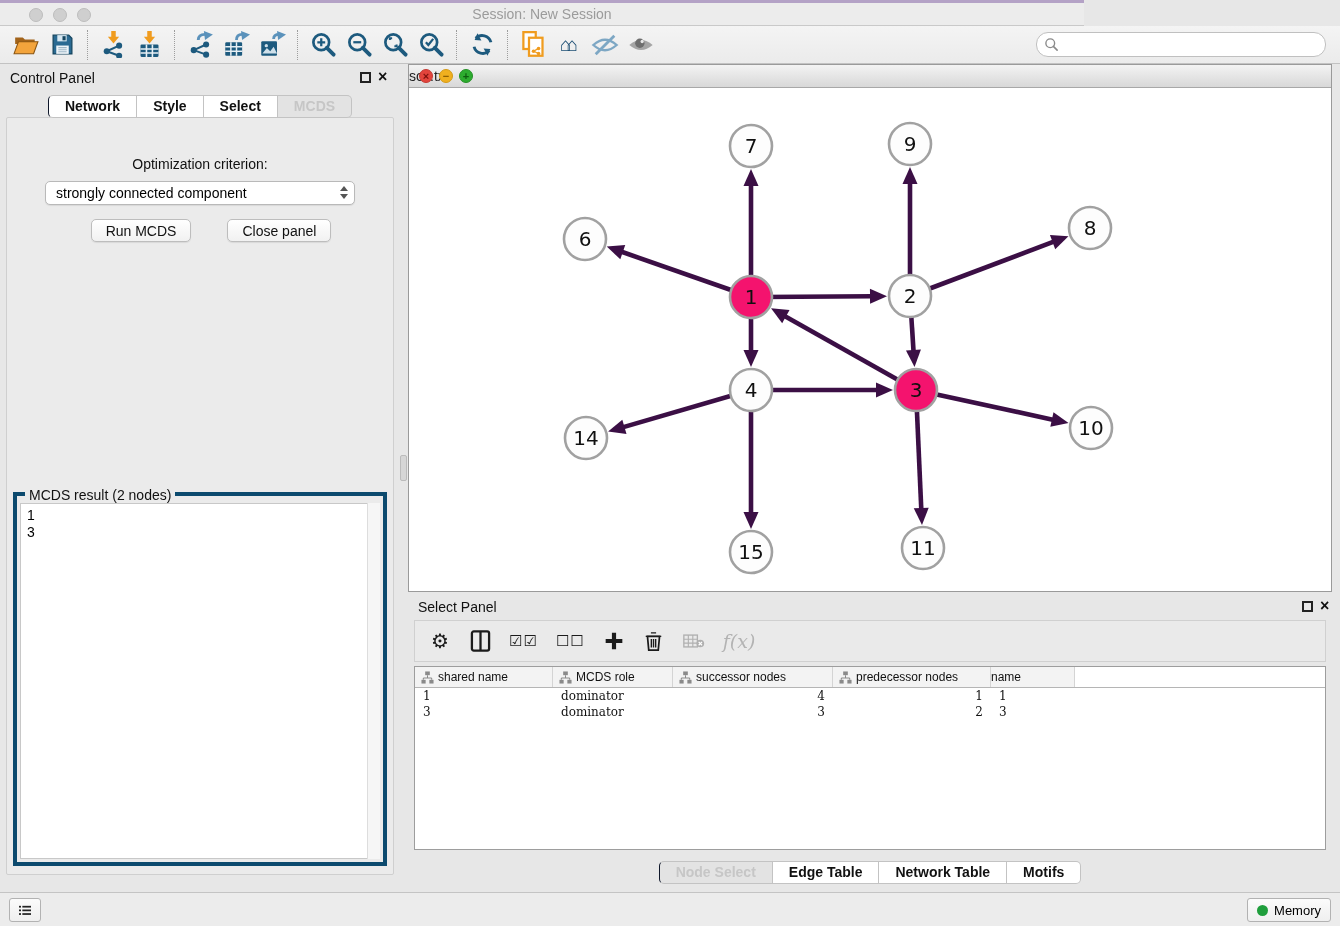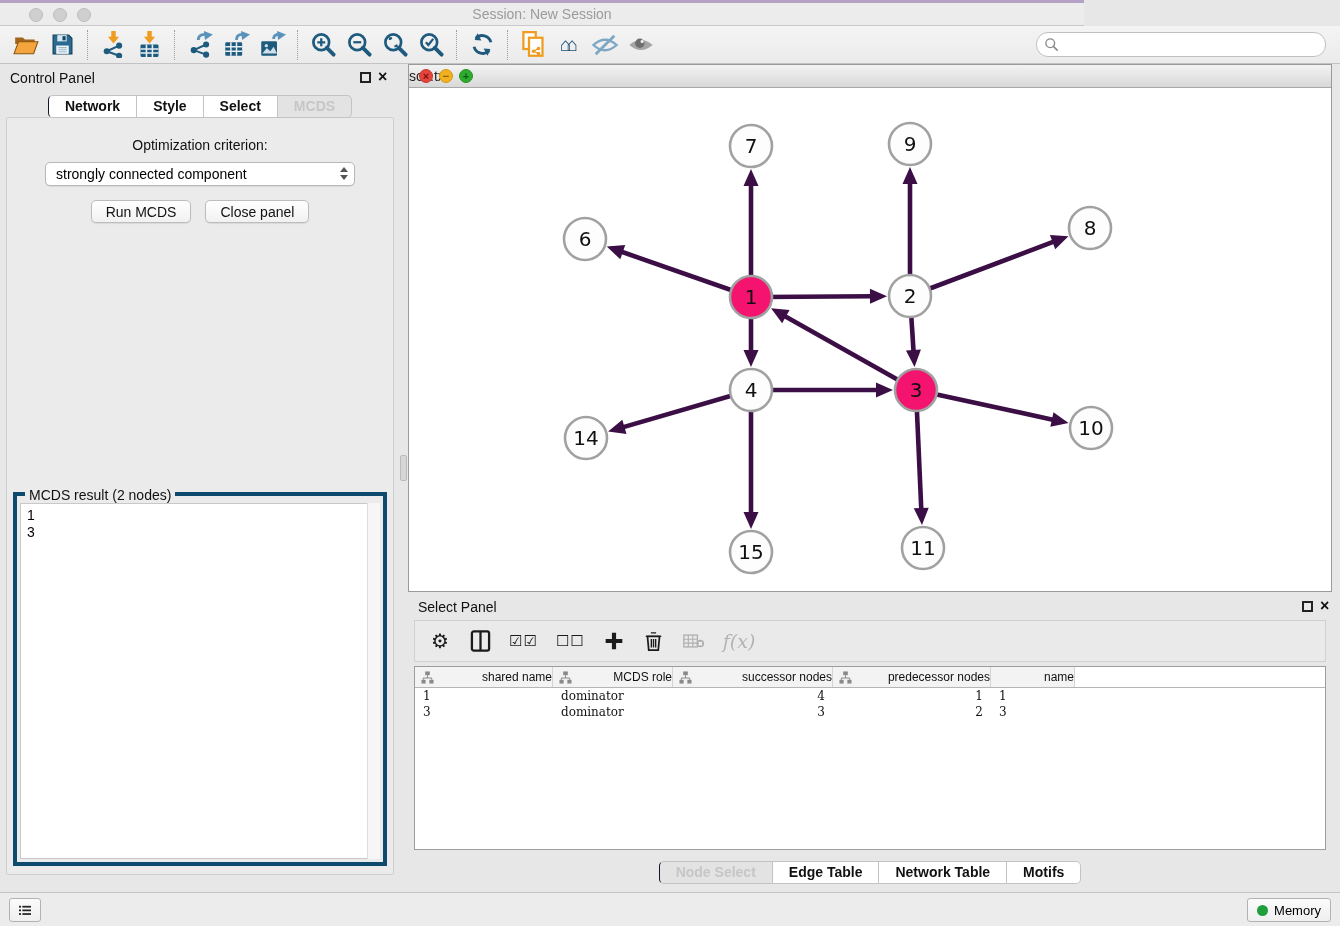--- a/index.html
+++ b/index.html
@@ -26,28 +26,28 @@
   .cp-head { position:absolute; left:0; top:0; width:100%; height:28px; }
   .panel-title { position:absolute; left:10px; top:6px; font-size:14px; color:#111; }
   .float-ico { position:absolute; width:11px; height:11px; border:2px solid #222; top:8px; cursor:pointer; }
   .close-ico { position:absolute; top:4px; font-size:16px; font-weight:900; color:#111; cursor:pointer; line-height:18px; }
   .cp-tabs { position:absolute; left:0; top:31px; width:100%; display:flex; justify-content:center; z-index:3; }
   .tab { height:23px; line-height:21px; padding:0 16px; background:#fff; border:1px solid #c3c3c3; border-left:none; font-size:14px; font-weight:bold; color:#111; cursor:pointer; }
   .tab:first-child { border-left:1px solid #0f172a; border-radius:5px 0 0 5px; }
   .tab:last-child { border-radius:0 5px 5px 0; }
   .tab.disabled { background:#e3e3e3; color:#c6c6c6; }
   .cp-inner { position:absolute; left:6px; top:53px; width:388px; height:758px; background:#ebebeb; border:1px solid #cfcfcf; border-radius:2px; }
-  .opt-label { margin-top:19px; text-align:center; font-size:14px; color:#111; }
+  .opt-label { margin-top:38px; text-align:center; font-size:14px; color:#111; }
   .select { position:relative; margin:9px auto 0; width:310px; height:24px; background:#fff; border:1px solid #b9b9b9; border-radius:5px; font-size:14px; line-height:22px; padding-left:10px; cursor:pointer; box-shadow:0 1px 1px rgba(0,0,0,.08); }
   .stepper { position:absolute; right:6px; top:4px; display:flex; flex-direction:column; gap:3px; }
   .stepper i { width:0; height:0; border-left:4px solid transparent; border-right:4px solid transparent; display:block; }
   .stepper .up { border-bottom:5px solid #555; }
   .stepper .dn { border-top:5px solid #555; }
   .btn-row { margin-top:14px; display:flex; justify-content:center; gap:14px; }
-  .btn { height:23px; padding:0 14px; background:linear-gradient(#fff,#f1f1f1); border:1px solid #bdbdbd; border-radius:5px; font-size:14px; color:#111; cursor:pointer; box-shadow:0 1px 1px rgba(0,0,0,.08); }
+  .btn { height:23px; padding:0 14px; background:linear-gradient(#fff,#f1f1f1); border:1px solid #bdbdbd; border-radius:5px; font-size:14px; color:#111; cursor:pointer; box-shadow:0 1px 1px rgba(0,0,0,.08);margin-left:22px; }
   .result-group { position:absolute; left:6px; right:6px; top:374px; bottom:8px; border:4px solid #0c4a6e; }
   .result-legend { position:absolute; left:8px; top:-9px; background:#ebebeb; padding:0 4px; font-size:14px; color:#111; }
   .result-text { position:absolute; left:3px; right:3px; top:7px; bottom:3px; background:#fff; border:1px solid #c8c8c8; font-size:14px; padding:3px 6px; line-height:17px; overflow:hidden; }
   .result-scroll { position:absolute; right:3px; top:7px; bottom:3px; width:13px; background:#f6f6f6; border-left:1px solid #ddd; }
 
   
   .net-window { left:408px; top:64px; width:924px; height:528px; background:#fff; border:1px solid #9a9a9a; }
   .net-titlebar { position:absolute; left:0; top:0; width:100%; height:23px; background:linear-gradient(#f3f3f3,#d8d8d8); border-bottom:1px solid #a8a8a8; }
   .traffic { position:absolute; top:4px; width:14px; height:14px; border-radius:50%; font-size:11px; font-weight:bold; text-align:center; line-height:13px; cursor:pointer; }
   .net-title { text-align:left; font-size:14px; color:#222; line-height:22px; }
@@ -58,21 +58,21 @@
   .table-panel { left:408px; top:592px; width:924px; height:296px; background:#e7e7e7; }
   .tp-toolbar { position:absolute; left:6px; top:28px; width:912px; height:42px; background:#eaeaea; border:1px solid #d0d0d0; display:flex; align-items:center; padding-left:14px; gap:18px; }
   .tpi { display:flex; align-items:center; justify-content:center; height:30px; min-width:22px; cursor:pointer; color:#1b1b1b; }
   .tpi.disabled { color:#b0b0b0; cursor:default; }
   .glyph20 { font-size:20px; }
   .glyph15 { font-size:15px; letter-spacing:1px; }
   .fx { font-family:"DejaVu Serif", serif; font-style:italic; font-size:19px; color:#b3b3b3; }
   .grid-table { position:absolute; left:6px; top:74px; width:912px; height:184px; background:#fff; border:1px solid #9d9d9d; overflow:hidden; }
   .gt-header { display:flex; height:21px; border-bottom:1px solid #b5b5b5; }
   .gt-hcell { background:#f3f3f3; border-right:1px solid #d4d4d4; display:flex; align-items:center; font-size:12px; color:#111; position:relative; }
-  .gt-hcell .hlabel { flex:1; text-align:right; }
+  .gt-hcell .hlabel { flex:1; text-align:left; }
   .gt-row { display:flex; height:16px; font-family:"DejaVu Serif", serif; font-size:12px; color:#111; }
   .gt-cell { padding:0 8px; overflow:hidden; white-space:nowrap; line-height:16px; }
   .al-r { text-align:right; } .al-l { text-align:left; }
   .tp-tabs { position:absolute; left:0; bottom:4px; width:100%; display:flex; justify-content:center; }
   .hicon { margin:0 4px 0 6px; }
 
   
   .statusbar { left:0; top:892px; width:1340px; height:34px; background:#ececec; border-top:1px solid #c4c4c4; }
   .sb-btn { position:absolute; top:5px; height:24px; border:1px solid #b2b2b2; background:linear-gradient(#fbfbfb,#efefef); border-radius:3px; display:flex; align-items:center; justify-content:center; cursor:pointer; font-size:13px; gap:6px; padding:0 9px; }
   .mem-dot { width:11px; height:11px; border-radius:50%; background:#1f9e3c; }

